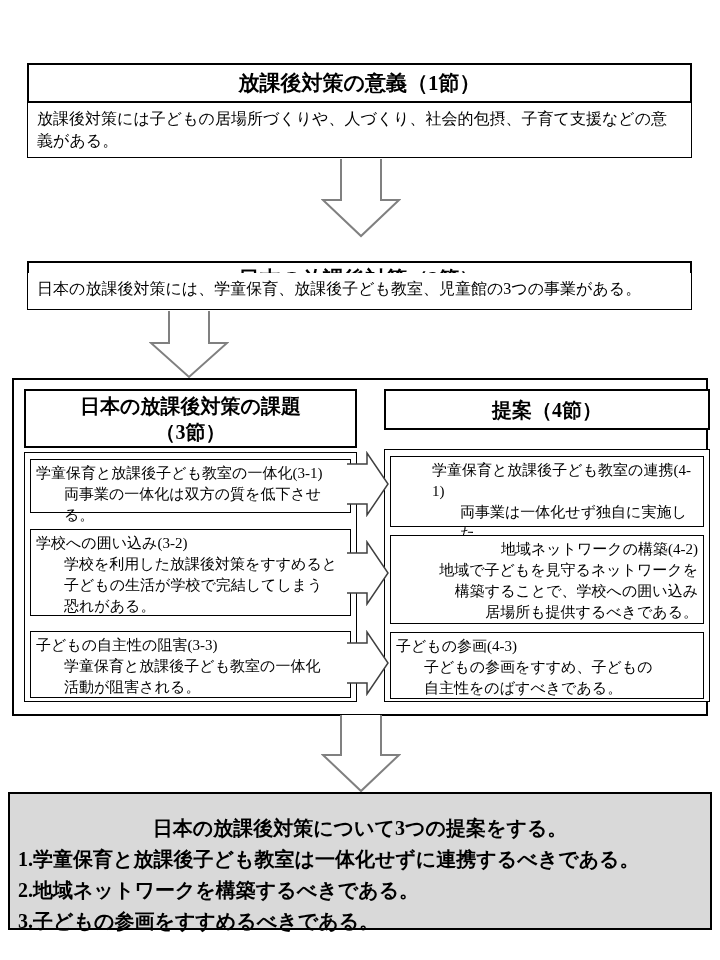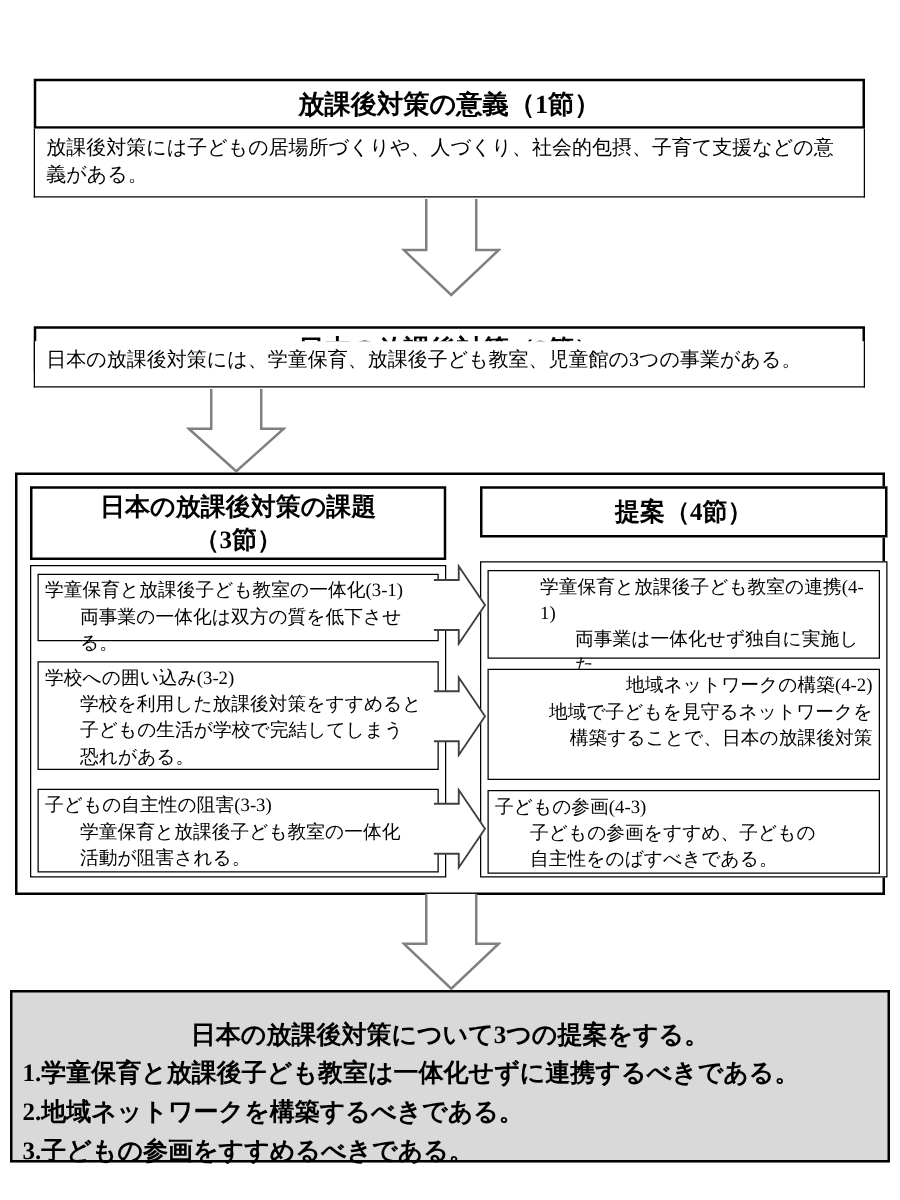--- a/index.html
+++ b/index.html
@@ -107,21 +107,22 @@
   </div>
 
   <div class="abs group-box" style="left:370px;top:69px;width:326px;height:253px;">
     <div class="abs sub-box" style="left:5px;top:6px;width:314px;height:71px;padding-left:41px;">
       <div>学童保育と放課後子ども教室の連携(4-1)</div>
       <div class="cont">両事業は一体化せず独自に実施した</div>
     </div>
     <div class="abs sub-box" style="left:5px;top:85px;width:314px;height:89px;text-align:right;">
       <div>地域ネットワークの構築(4-2)</div>
       <div class="cont">地域で子どもを見守るネットワークを</div>
-      <div class="cont">構築することで、日本の放課後対策</div>
+      <div class="cont">構築することで、学校への囲い込み</div>
+      <div class="cont">居場所も提供するべきである。</div>
     </div>
     <div class="abs sub-box" style="left:5px;top:182px;width:314px;height:67px;">
       <div>子どもの参画(4-3)</div>
       <div class="cont">子どもの参画をすすめ、子どもの</div>
       <div class="cont">自主性をのばすべきである。</div>
     </div>
   </div>
 </div>
 
 <div class="abs arrow" style="left:347px;top:451px;">

